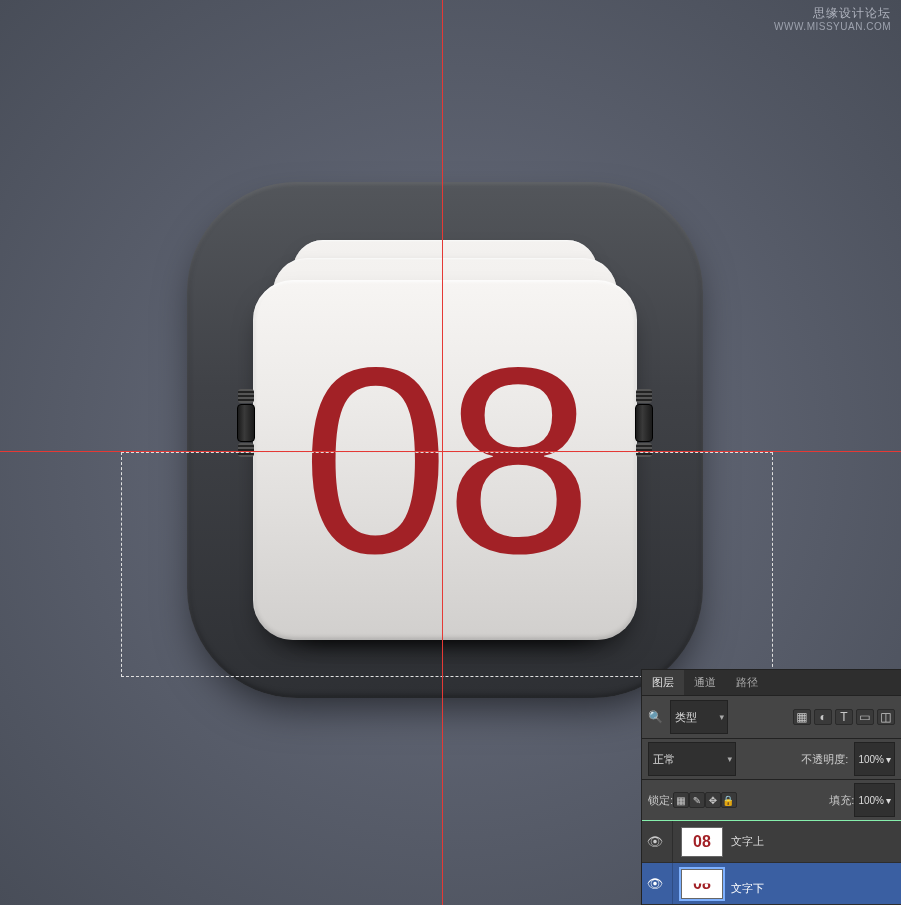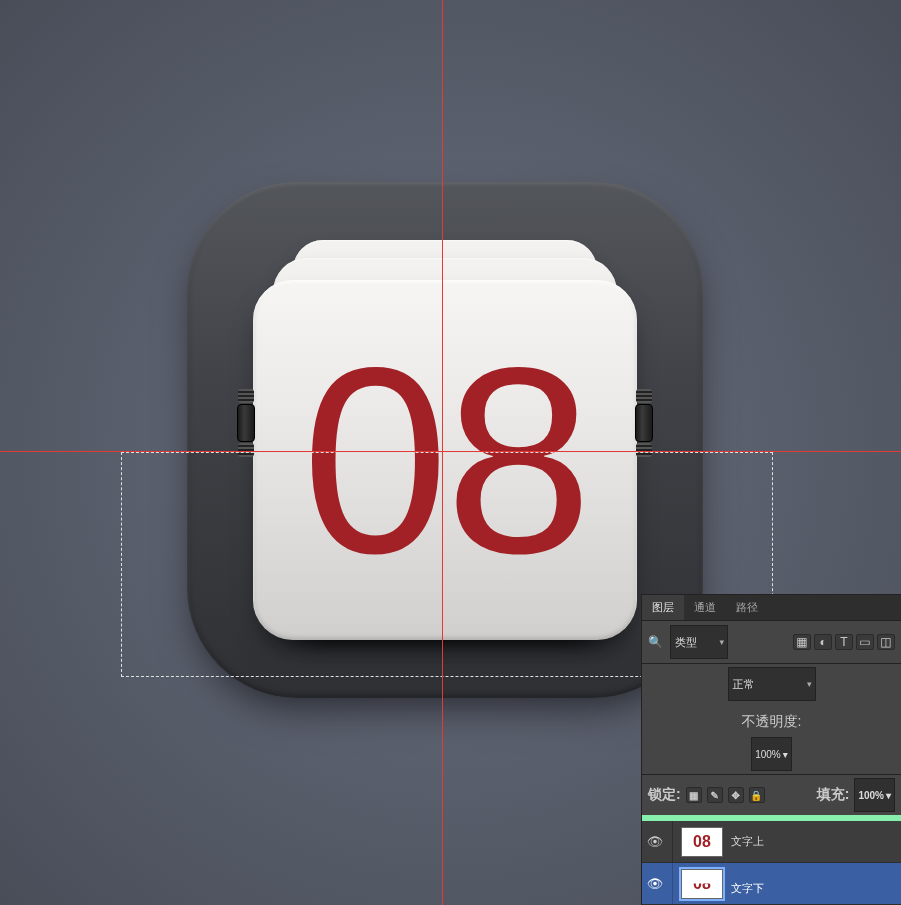--- a/index.html
+++ b/index.html
@@ -144,22 +144,22 @@
     }
     .tab.active { background: #3d3d3d; color: #e2e2e2; }
 
     .row {
       display: flex;
       align-items: center;
       padding: 3px 6px;
       gap: 6px;
       border-bottom: 1px solid #333;
     }
-    .row.dark { background: #454545; border-bottom: 1px solid #222; flex-direction: column; }
-    .field-label { color: #ccc; font-size: 14px; white-space: nowrap; }
+    .row.dark { background: #454545; border-bottom: 1px solid #222; }
+    .field-label { color: #ccc; font-size: 11px; white-space: nowrap; }
     select, .dropdown {
       background: #303030;
       color: #ddd;
       border: 1px solid #222;
       font-size: 11px;
       padding: 16px 4px;
       height: 18px;
     }
     .dropdown { display: inline-flex; align-items: center; min-width: 58px; position: relative; padding-right: 14px; }
     .dropdown::after { content: "▾"; position: absolute; right: 3px; font-size: 9px; color: #aaa; }
@@ -196,25 +196,23 @@
     .filter-icons {
       display: flex;
       gap: 3px;
       margin-left: auto;
     }
     .filter-icons .tiny-icon { width: 18px; height: 16px; background: #3a3a3a; border: 1px solid #2a2a2a; border-radius: 2px; color: #c8c8c8; }
 
     .lock-row {
       display: flex;
       align-items: center;
-      gap: 5px;
       padding: 3px 6px;
       background: #454545;
-      border-bottom: 6px solid #86efac;
-      font-weight: bold;
+      border-bottom: 1px solid #86efac;
     }
     .lock-row .tiny-icon { width: 16px; height: 16px; background: #3a3a3a; border: 1px solid #2a2a2a; border-radius: 2px; color: #c8c8c8; font-size: 10px; }
 
     .layer-list { }
     .layer {
       display: flex;
       align-items: center;
       height: 42px;
       border-bottom: 1px solid #2d2d2d;
       padding: 0 4px;
@@ -242,20 +240,24 @@
     .thumb.bottom .tnum { clip-path: inset(50% 0 0 0); }
     .thumb.outline { box-shadow: 0 0 0 2px #7eb1ff; }
     .lname { flex: 1; color: #ddd; }
     .layer.selected .lname { color: #fff; margin-top: 9px; }
   </style>
 </head>
 <body>
 
 <div class="canvas">
 
+  <div class="watermark">
+    <div>思缘设计论坛</div>
+    <div class="url">WWW.MISSYUAN.COM</div>
+  </div>
 
   <div class="guide-h" style="top:451px"></div>
   <div class="guide-v" style="left:442px"></div>
 
   <div class="marquee" style="left:121px; top:452px; width:652px; height:225px;"></div>
 
   <div class="icon-base">
     <div class="hinge hinge-l"></div>
     <div class="hinge hinge-r"></div>
     <div class="card-stack">

